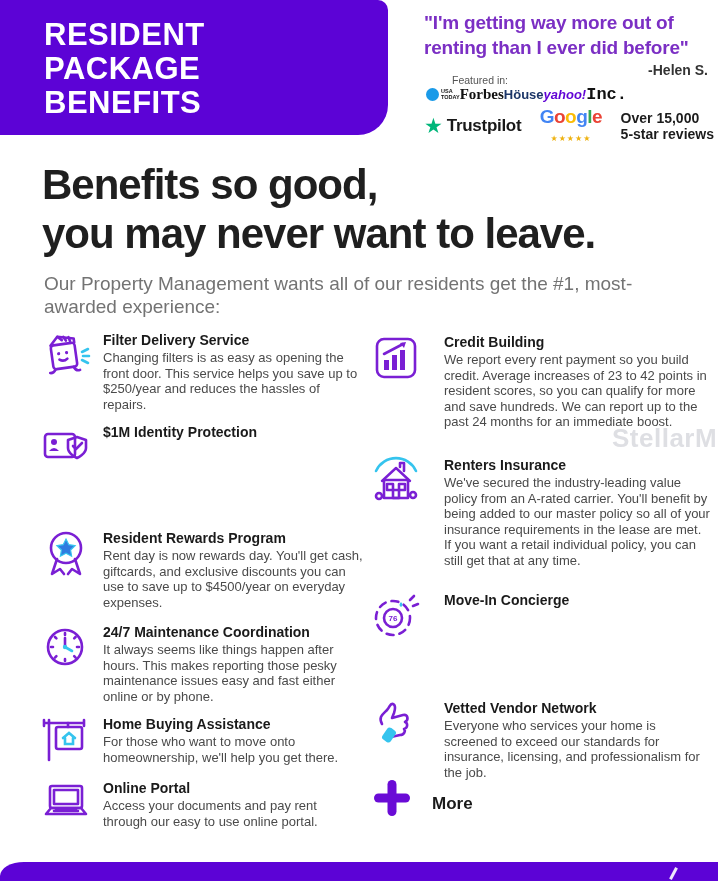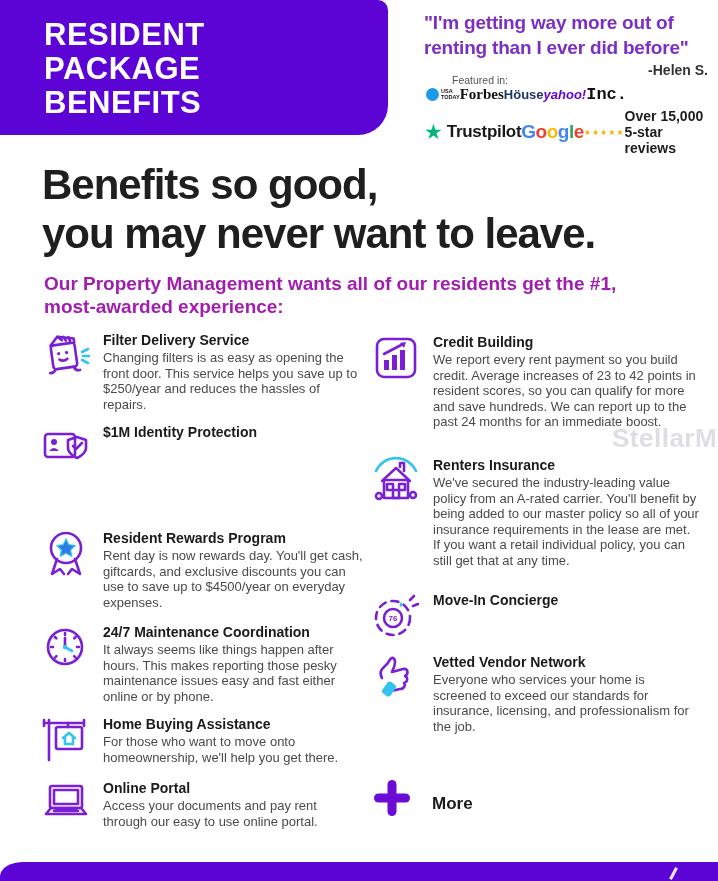--- a/index.html
+++ b/index.html
@@ -30,40 +30,40 @@
   .house  { font-weight:800; font-size:13px; color:#1c3668; }
   .yahoo  { font-weight:800; font-style:italic; font-size:13px; color:#5f01d5; }
   .inc    { font-family:Liberation Mono, monospace; font-weight:800; font-size:17px; color:#111; }
 
   
   .reviews-row { position:absolute; left:424px; top:108px; width:290px; display:flex;
                  align-items:center; justify-content:space-between; }
   .trustpilot { display:flex; align-items:center; gap:4px; }
   .tp-star { color:#00b67a; font-size:21px; line-height:20px; }
   .tp-text { font-size:17px; font-weight:600; color:#191919; letter-spacing:-.3px; }
-  .google { display:flex; align-items:center; line-height:18px; }
+  .google { display:flex; flex-direction:column; align-items:center; line-height:18px;gap:8px; }
   .google-word { font-size:19px; font-weight:700; letter-spacing:-.5px; }
   .g-stars { font-size:8px; color:#eeb211; letter-spacing:1px; line-height:9px; }
   .rev-sum { font-size:14px; font-weight:800; color:#1c1c1c; text-align:left; line-height:16px; }
 
   
   .heading { position:absolute; left:42px; top:160px; color:#1f1f1f; font-weight:800;
              font-size:42px; line-height:49px; letter-spacing:-1px; }
-  .subheading { position:absolute; left:44px; top:272px; width:600px; color:#a21caf;
-                font-size:19px; line-height:23px; font-weight:700; }
+  .subheading { position:absolute; left:44px; top:272px; width:600px; color:#737373;
+                font-size:19px; line-height:23px; font-weight:400; }
 
   
   .item { position:absolute; display:flex; }
   .item .iconbox { width:52px; min-width:52px; height:52px; margin-right:11px; position:relative; }
   .item .iconbox svg { position:absolute; left:0; top:0; }
   .itext { padding-top:2px; }
   .ititle { font-size:14px; font-weight:800; color:#1a1a1a; margin-bottom:2px; }
   .ibody { font-size:13px; line-height:15.5px; color:#4a4a4a; }
   .col-left  .itext { width:260px; }
-  .col-right .itext { width:268px; }
+  .col-right .itext { width:268px;margin-left:11px; }
   .col-left  { left:40px; }
   .col-right { left:370px; }
 
   .more-row { position:absolute; left:370px; top:776px; display:flex; align-items:center; }
   .more-label { font-size:17px; font-weight:800; color:#1a1a1a; margin-left:18px; margin-top:8px; }
 
   
   .watermark { position:absolute; left:612px; top:423px; font-size:26px; font-weight:600;
                color:#c9cad2; opacity:.6; letter-spacing:.5px; }
 
@@ -277,21 +277,21 @@
         <text x="23" y="31" text-anchor="middle" font-size="8" font-weight="bold" fill="#7a1fd4">76</text>
         <path class="p" d="M40 10 l4 -4 M43 16 l5 -2" stroke-width="2.2"></path>
         <path class="tf" d="M31 12 q3 3 0 5 q-3 -2 0 -5 z"></path>
       </svg>
     </span>
     <div class="itext">
       <div class="ititle">Move-In Concierge</div>
     </div>
   </div>
 
-  <div class="item col-right" style="top:652px">
+  <div class="item col-right" style="top:698px">
     <span class="iconbox">
       <svg width="52" height="52" viewBox="0 0 52 52">
         <path class="p" d="M12 26 c-4 -7 1 -10 5 -14 c3 -3 3 -7 6 -6 c3 1 2 6 1 9 l-2 5 l11 -3 c5 -1 6 5 2 7 c3 1 3 6 -1 7 c2 2 0 6 -4 6 l-9 2" stroke-width="2.6"></path>
         <rect class="tf" x="14" y="30" width="10" height="14" rx="3" transform="rotate(35 19 37)"></rect>
       </svg>
     </span>
     <div class="itext">
       <div class="ititle">Vetted Vendor Network</div>
       <div class="ibody">Everyone who services your home is screened to exceed our standards for insurance, licensing, and professionalism for the job.</div>
     </div>

